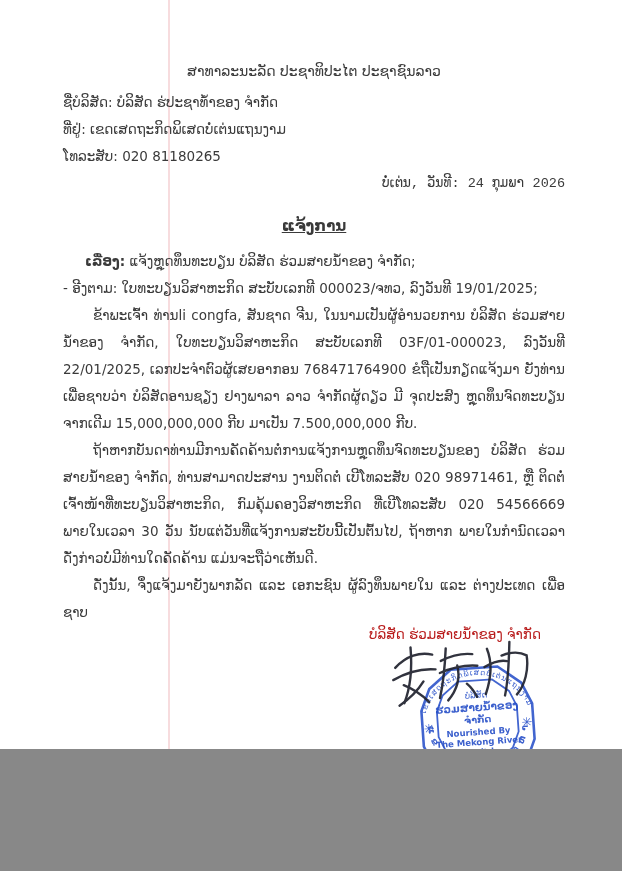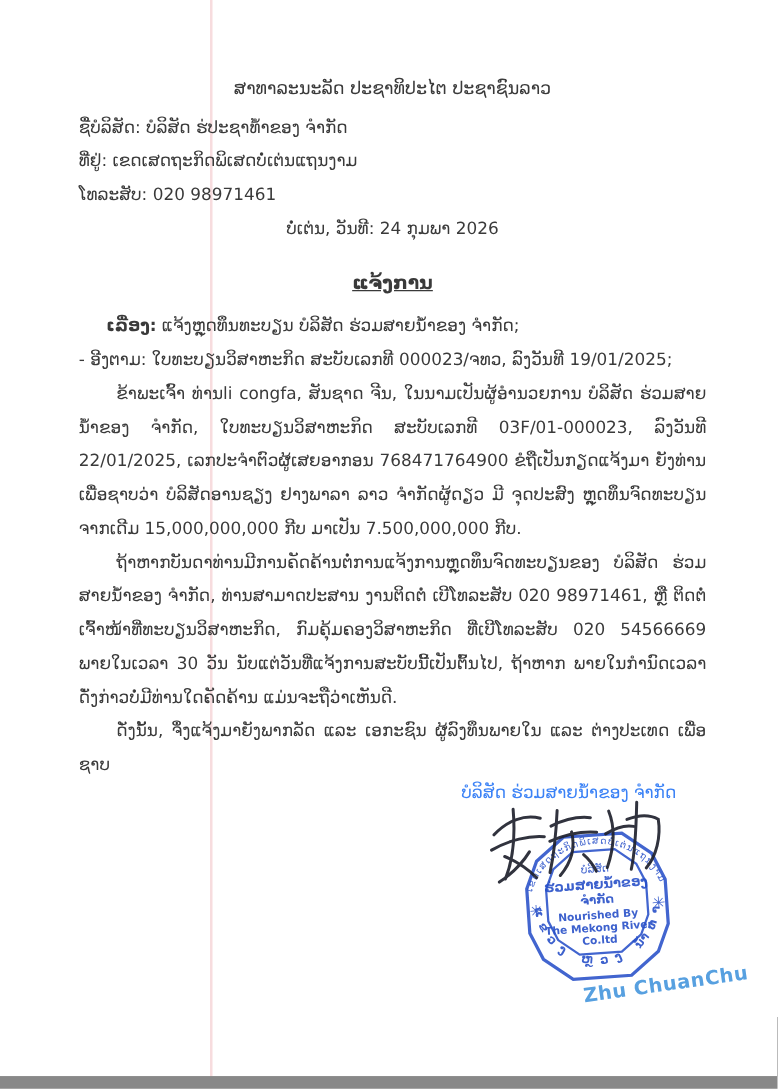--- a/index.html
+++ b/index.html
@@ -1,46 +1,46 @@
 <!DOCTYPE html>
 <html><head>
 <meta charset="utf-8">
 <style>
   html,body{margin:0;padding:0;background:#888;}
   .page{
     position:relative;
-    width:622px;height:861px;
+    width:622px;height:749px;
     background:#ffffff;
     font-family:"DejaVu Sans","Liberation Sans",sans-serif;
     color:#3a3a3a;
     overflow:hidden;
     margin:0 auto;
   }
   .scan-line{
     position:absolute;left:168px;top:0;bottom:0;width:2px;
     background:#efb9bd;opacity:.5;pointer-events:none;
   }
   .content{
     position:absolute;left:63px;right:57px;top:58px;
     font-size:13.5px;line-height:27px;
   }
   .center{text-align:center;}
   .hdr{font-size:14px;}
   .info-row{display:flex;justify-content:space-between;}
-  .right{text-align:center;}
+  .right{text-align:right;font-family:Liberation Mono, monospace;}
   .doc-title{font-weight:bold;font-size:15px;margin:16px 0 8px 0;text-decoration:underline;}
   .lbl{font-weight:bold;}
   .indent1{padding-left:22px;}
   p.body-par{
     margin:0;text-align:justify;text-indent:30px;
   }
   .par-gap{margin-top:10px;}
   .signer-company{
     position:absolute;left:335px;top:626px;width:240px;
-    text-align:center;font-size:13.5px;color:#3b82f6;
+    text-align:center;font-size:13.5px;color:#b91c1c;
   }
   .stamp-wrap{
     position:absolute;left:398px;top:650px;width:160px;height:150px;
     transform:rotate(-4deg);
   }
   .signature-wrap{
     position:absolute;left:388px;top:638px;width:150px;height:72px;
     transform:rotate(-5deg);
   }
   .signer-name{
@@ -55,21 +55,21 @@
 <div class="page">
   <div class="scan-line"></div>
 
   <div class="content">
     <div class="center hdr">ສາທາລະນະລັດ ປະຊາທິປະໄຕ ປະຊາຊົນລາວ</div>
 
     <div style="margin-top:4px;">ຊື່ບໍລິສັດ: ບໍລິສັດ ຮ່ປະຊາທ້ຳຂອງ ຈຳກັດ</div>
     <div>ທີ່ຢູ່: ເຂດເສດຖະກິດພິເສດບໍ່ເຕ່ນແຖນງາມ</div>
 
     <div class="info-row">
-      <span>ໂທລະສັບ: 020 98971461</span>
+      <span>ໂທລະສັບ: 020 81180265</span>
     </div>
     <div class="right">ບໍ່ເຕ່ນ, ວັນທີ: 24 ກຸມພາ 2026</div>
 
     <div class="center doc-title">ແຈ້ງການ</div>
 
     <div class="indent1">
       <span class="lbl">ເລື່ອງ:</span><span> ແຈ້ງຫຼຸດທຶນທະບຽນ ບໍລິສັດ ຮ່ວມສາຍນ້ຳຂອງ ຈຳກັດ;</span>
     </div>
 
     <div>- ອີງຕາມ: ໃບທະບຽນວິສາຫະກິດ ສະບັບເລກທີ 000023/ຈທວ, ລົງວັນທີ 19/01/2025;</div>

